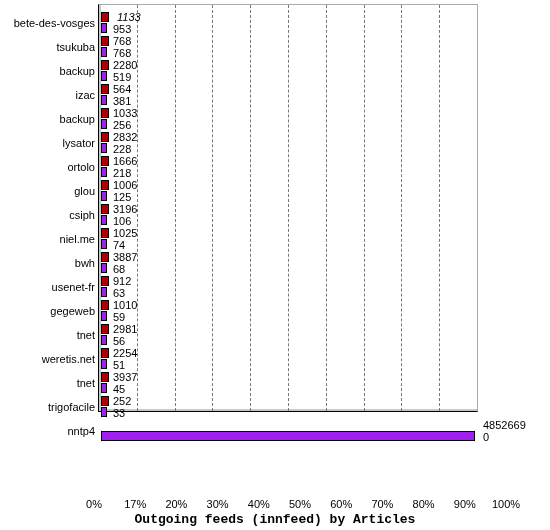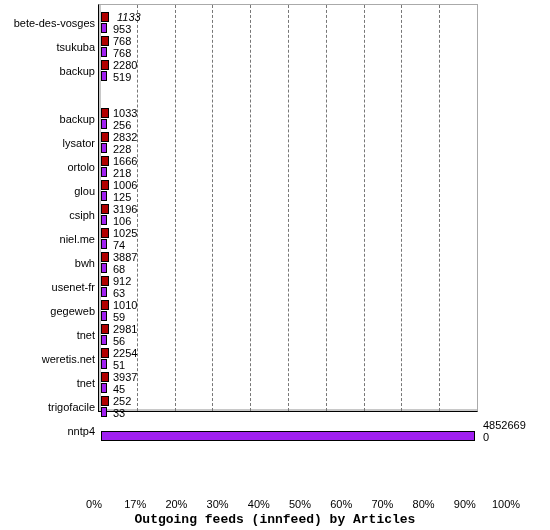--- a/index.html
+++ b/index.html
@@ -164,20 +164,27 @@
         <div class="bar-spo" style="width: 6px;"></div>
         <div class="val-top" style="left: 14px;">768</div>
         <div class="val-bot" style="left: 14px;">768</div>
       </div>
       <div class="row" style="top: 54px;">
         <div class="ylab">backup</div>
         <div class="bar-rej" style="width: 8px;"></div>
         <div class="bar-spo" style="width: 6px;"></div>
         <div class="val-top" style="left: 14px;">2280</div>
         <div class="val-bot" style="left: 14px;">519</div>
+      </div>
+      <div class="row" style="top: 78px;">
+        <div class="ylab">izac</div>
+        <div class="bar-rej" style="width: 8px;"></div>
+        <div class="bar-spo" style="width: 6px;"></div>
+        <div class="val-top" style="left: 14px;">564</div>
+        <div class="val-bot" style="left: 14px;">381</div>
       </div>
       <div class="row" style="top: 102px;">
         <div class="ylab">backup</div>
         <div class="bar-rej" style="width: 8px;"></div>
         <div class="bar-spo" style="width: 6px;"></div>
         <div class="val-top" style="left: 14px;">1033</div>
         <div class="val-bot" style="left: 14px;">256</div>
       </div>
       <div class="row" style="top: 126px;">
         <div class="ylab">lysator</div>

